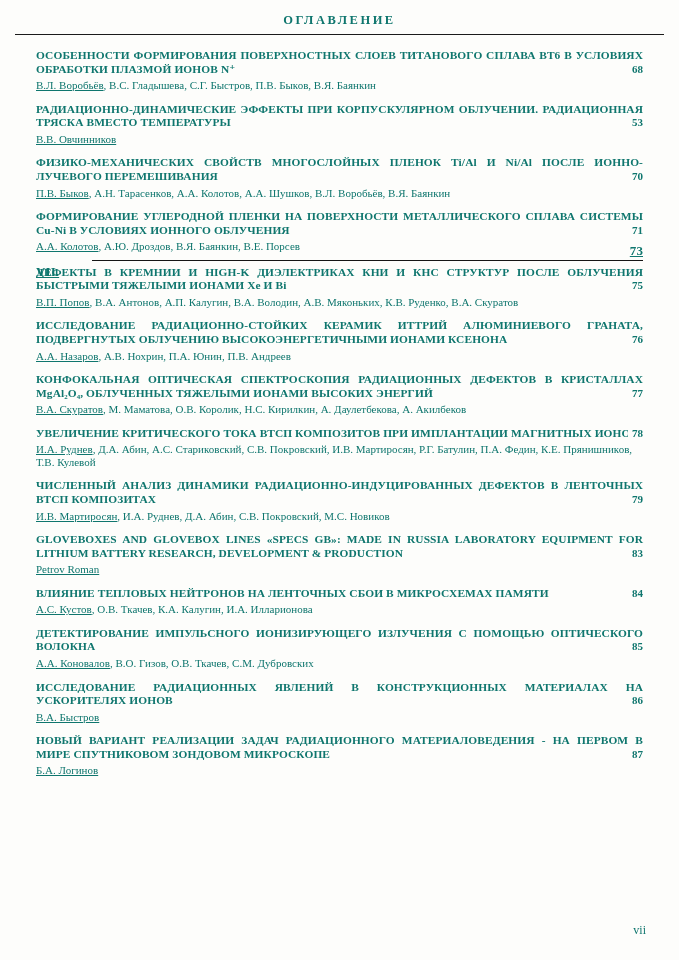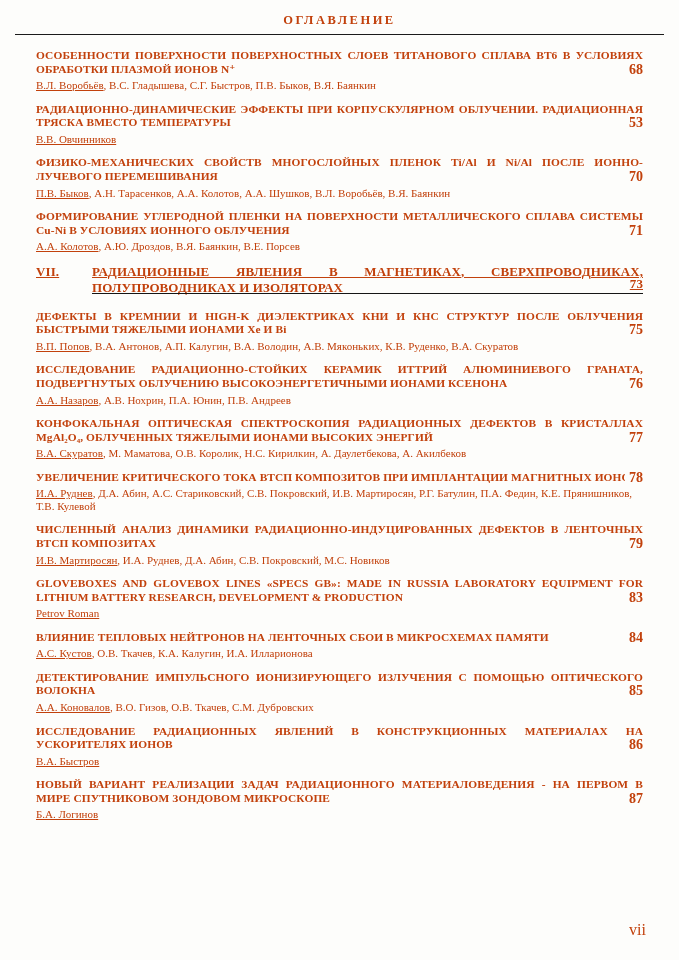--- a/index.html
+++ b/index.html
@@ -2,21 +2,21 @@
 <html><head>
 <meta charset="utf-8">
 <style>
   html, body { margin: 0; padding: 0; background: #e9e9e9; }
   .page {
     position: relative;
     width: 679px;
     height: 960px;
     margin: 0 auto;
     background: #fdfdfb;
-    color: #c2410c;
+    color: #0f766e;
     font-family: "Liberation Serif", "DejaVu Serif", serif;
     overflow: hidden;
     box-sizing: border-box;
   }
   .content { padding: 13px 36px 0 36px; }
 
   .doc-header-title {
     text-align: center;
     font-weight: bold;
     font-size: 12.5px;
@@ -36,21 +36,21 @@
     font-size: 11.4px;
     line-height: 13.6px;
     text-align: justify;
     letter-spacing: 0.1px;
   }
   .entry-page {
     position: absolute;
     right: 0;
     bottom: 0;
     font-weight: bold;
-    font-size: 14px;
+    font-size: 11px;
     line-height: 13.6px;
     background: #fdfdfb;
     padding-left: 4px;
   }
   .entry-authors {
     font-size: 11px;
     line-height: 12.5px;
     margin-top: 3px;
   }
   .u { text-decoration: underline; }
@@ -89,39 +89,39 @@
     left: 56px;
     right: 0;
     bottom: 2.5px;
     border-bottom: 1.3px solid #151515;
   }
 
   .page-footer {
     position: absolute;
     right: 33px;
     bottom: 24px;
-    font-size: 16px;
+    font-size: 12px;
     line-height: 12px;
   }
 </style>
 </head>
 <body>
 
 <div class="page">
   <div class="content">
 
     <div class="doc-header">
       <div class="doc-header-title">ОГЛАВЛЕНИЕ</div>
       <hr class="header-rule">
     </div>
 
     <div>
   <div class="toc-entry">
     <div class="title-wrap">
-      <div class="entry-title">ОСОБЕННОСТИ ПОВЕРХНОСТИ ПОВЕРХНОСТНЫХ СЛОЕВ ТИТАНОВОГО СПЛАВА ВТ6 В УСЛОВИЯХ ОБРАБОТКИ ПЛАЗМОЙ ИОНОВ N⁺</div>
+      <div class="entry-title">ОСОБЕННОСТИ ФОРМИРОВАНИЯ ПОВЕРХНОСТНЫХ СЛОЕВ ТИТАНОВОГО СПЛАВА ВТ6 В УСЛОВИЯХ ОБРАБОТКИ ПЛАЗМОЙ ИОНОВ N⁺</div>
       <div class="entry-page">68</div>
     </div>
     <div class="entry-authors"><span class="u">В.Л. Воробьёв</span><span>, В.С. Гладышева, С.Г. Быстров, П.В. Быков, В.Я. Баянкин</span></div>
   </div>
 
   <div class="toc-entry">
     <div class="title-wrap">
       <div class="entry-title">РАДИАЦИОННО-ДИНАМИЧЕСКИЕ ЭФФЕКТЫ ПРИ КОРПУСКУЛЯРНОМ ОБЛУЧЕНИИ. РАДИАЦИОННАЯ ТРЯСКА ВМЕСТО ТЕМПЕРАТУРЫ</div>
       <div class="entry-page">53</div>
     </div>
@@ -138,21 +138,21 @@
 
   <div class="toc-entry">
     <div class="title-wrap">
       <div class="entry-title">ФОРМИРОВАНИЕ УГЛЕРОДНОЙ ПЛЕНКИ НА ПОВЕРХНОСТИ МЕТАЛЛИЧЕСКОГО СПЛАВА СИСТЕМЫ Cu-Ni В УСЛОВИЯХ ИОННОГО ОБЛУЧЕНИЯ</div>
       <div class="entry-page">71</div>
     </div>
     <div class="entry-authors"><span class="u">А.А. Колотов</span><span>, А.Ю. Дроздов, В.Я. Баянкин, В.Е. Порсев</span></div>
   </div>
 
   <div class="section-entry">
-    <span class="section-num">VII.</span><span class="section-title">РАДИАЦИОННЫЕ ЯВЛЕНИЯ В МАГНЕТИКАХ, СВЕРХПРОВОДНИКАХ, ПОЛУПРОВОДНИКАХ И ИЗОЛЯТОРАХ</span>
+    <span class="section-num">VII.</span>
     <span class="section-page">73</span>
   </div>
 
   <div class="toc-entry">
     <div class="title-wrap">
       <div class="entry-title">ДЕФЕКТЫ В КРЕМНИИ И HIGH-K ДИЭЛЕКТРИКАХ КНИ И КНС СТРУКТУР ПОСЛЕ ОБЛУЧЕНИЯ БЫСТРЫМИ ТЯЖЕЛЫМИ ИОНАМИ Xe И Bi</div>
       <div class="entry-page">75</div>
     </div>
     <div class="entry-authors"><span class="u">В.П. Попов</span><span>, В.А. Антонов, А.П. Калугин, В.А. Володин, А.В. Мяконьких, К.В. Руденко, В.А. Скуратов</span></div>
   </div>

